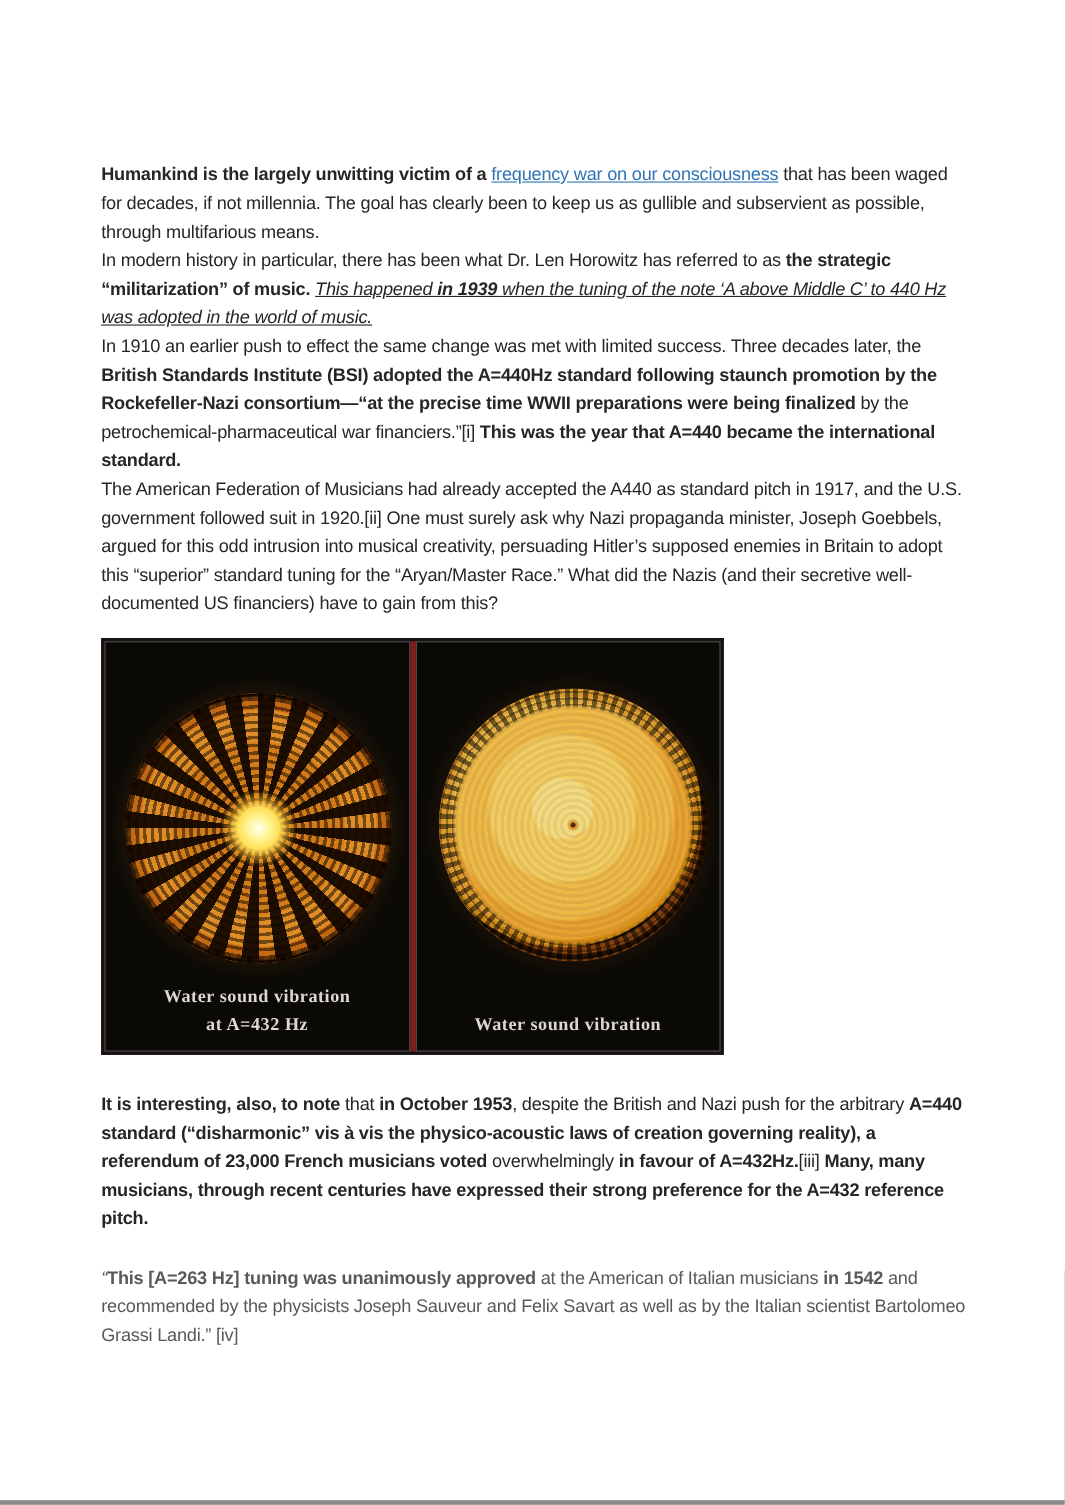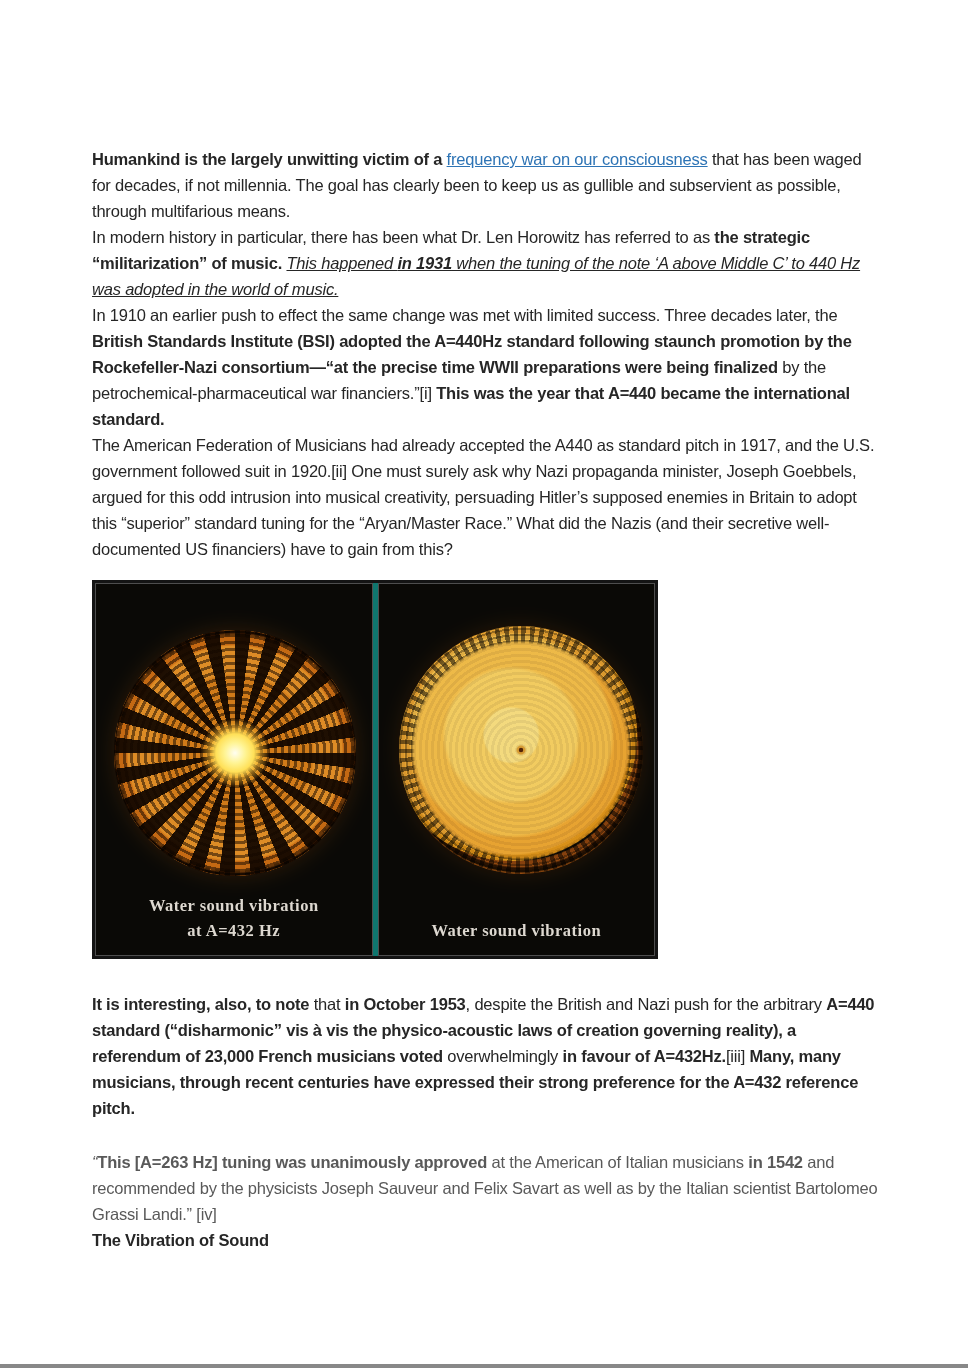--- a/index.html
+++ b/index.html
@@ -36,21 +36,21 @@
   p.head  { margin-top:0; }
 
   
   .figure {
     width:566px; height:379px;
     box-sizing:border-box;
     margin:18px 0 32px 0;
     display:flex;
     gap:5px;
     border:3px solid var(--c-figure_border, #141414);
-    background:#0f766e;
+    background:#7f1d1d;
   }
   .panel {
     position:relative;
     flex:1 1 0;
     box-sizing:border-box;
     background:var(--c-panel_bg, #0a0906);
     border:1px solid #4e4e4e;
     overflow:hidden;
   }
   .caption {
@@ -117,21 +117,21 @@
   }
 </style>
 </head>
 <body>
 
 <div class="page">
   <div class="content">
 
     <div>
         <p><span class="b">Humankind is the largely unwitting victim of a </span><span class="link">frequency war on our consciousness</span><span class=""> that has been waged for decades, if not millennia. The goal has clearly been to keep us as gullible and subservient as possible, through multifarious means.</span></p>
-        <p><span class="">In modern history in particular, there has been what Dr. Len Horowitz has referred to as </span><span class="b">the strategic “militarization” of music. </span><span class="u">This happened </span><span class="b u">in 1931</span><span class="u"> when the tuning of the note ‘A above Middle C’ to 440 Hz was adopted in the world of music.</span></p>
+        <p><span class="">In modern history in particular, there has been what Dr. Len Horowitz has referred to as </span><span class="b">the strategic “militarization” of music. </span><span class="u">This happened </span><span class="b u">in 1939</span><span class="u"> when the tuning of the note ‘A above Middle C’ to 440 Hz was adopted in the world of music.</span></p>
         <p><span class="">In 1910 an earlier push to effect the same change was met with limited success. Three decades later, the </span><span class="b">British Standards Institute (BSI) adopted the A=440Hz standard following staunch promotion by the Rockefeller-Nazi consortium—“at the precise time WWII preparations were being finalized</span><span class=""> by the petrochemical-pharmaceutical war financiers.”[i] </span><span class="b">This was the year that A=440 became the international standard.</span></p>
         <p><span class="">The American Federation of Musicians had already accepted the A440 as standard pitch in 1917, and the U.S. government followed suit in 1920.[ii] One must surely ask why Nazi propaganda minister, Joseph Goebbels, argued for this odd intrusion into musical creativity, persuading Hitler’s supposed enemies in Britain to adopt this “superior” standard tuning for the “Aryan/Master Race.” What did the Nazis (and their secretive well-documented US financiers) have to gain from this?</span></p>
       </div>
 
     <div class="figure">
       <div class="panel">
         <div class="mandala m432"></div>
         <div class="caption">
           <div>Water sound vibration</div>
           <div>at A=432 Hz</div>
@@ -141,17 +141,16 @@
         <div class="mandala m440"></div>
         <div class="caption">
           <div>Water sound vibration</div>
         </div>
       </div>
     </div>
 
     <div>
         <p><span class="b">It is interesting, also, to note</span><span class=""> that </span><span class="b">in October 1953</span><span class="">, despite the British and Nazi push for the arbitrary </span><span class="b">A=440 standard (“disharmonic” vis à vis the physico-acoustic laws of creation governing reality), a referendum of 23,000 French musicians voted</span><span class=""> overwhelmingly </span><span class="b">in favour of A=432Hz.</span><span class="">[iii] </span><span class="b">Many, many musicians, through recent centuries have expressed their strong preference for the A=432 reference pitch.</span></p>
         <p class="quote"><span class="i">“</span><span class="b">This [A=263 Hz] tuning was unanimously approved</span><span class=""> at the American of Italian musicians </span><span class="b">in 1542</span><span class=""> and recommended by the physicists Joseph Sauveur and Felix Savart as well as by the Italian scientist Bartolomeo Grassi Landi.” [iv]</span></p>
-        <p class="head"><span class="b">The Vibration of Sound</span></p>
       </div>
 
   </div>
 </div>
 
 </body></html>

